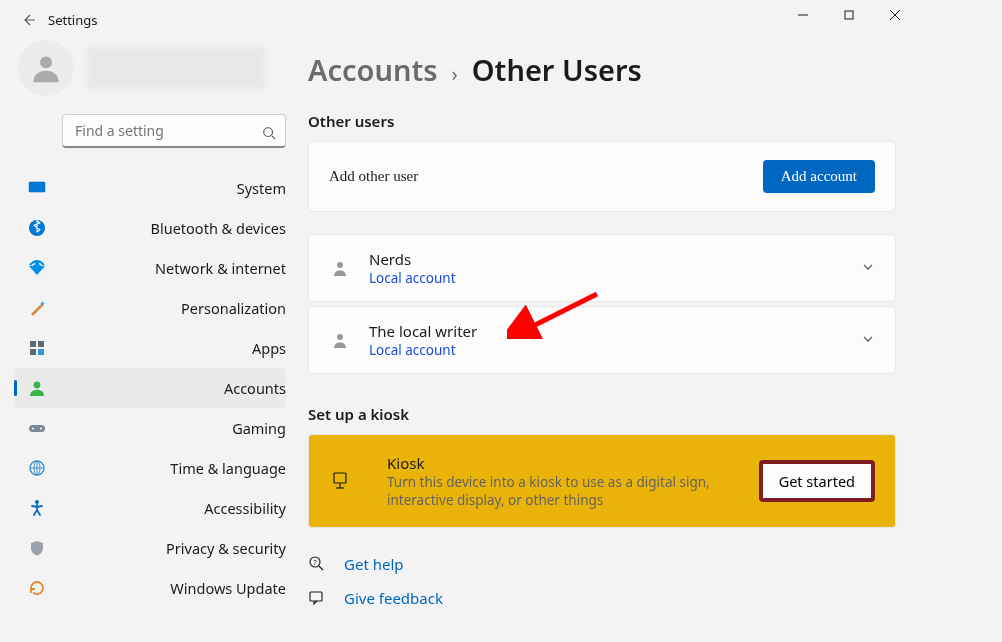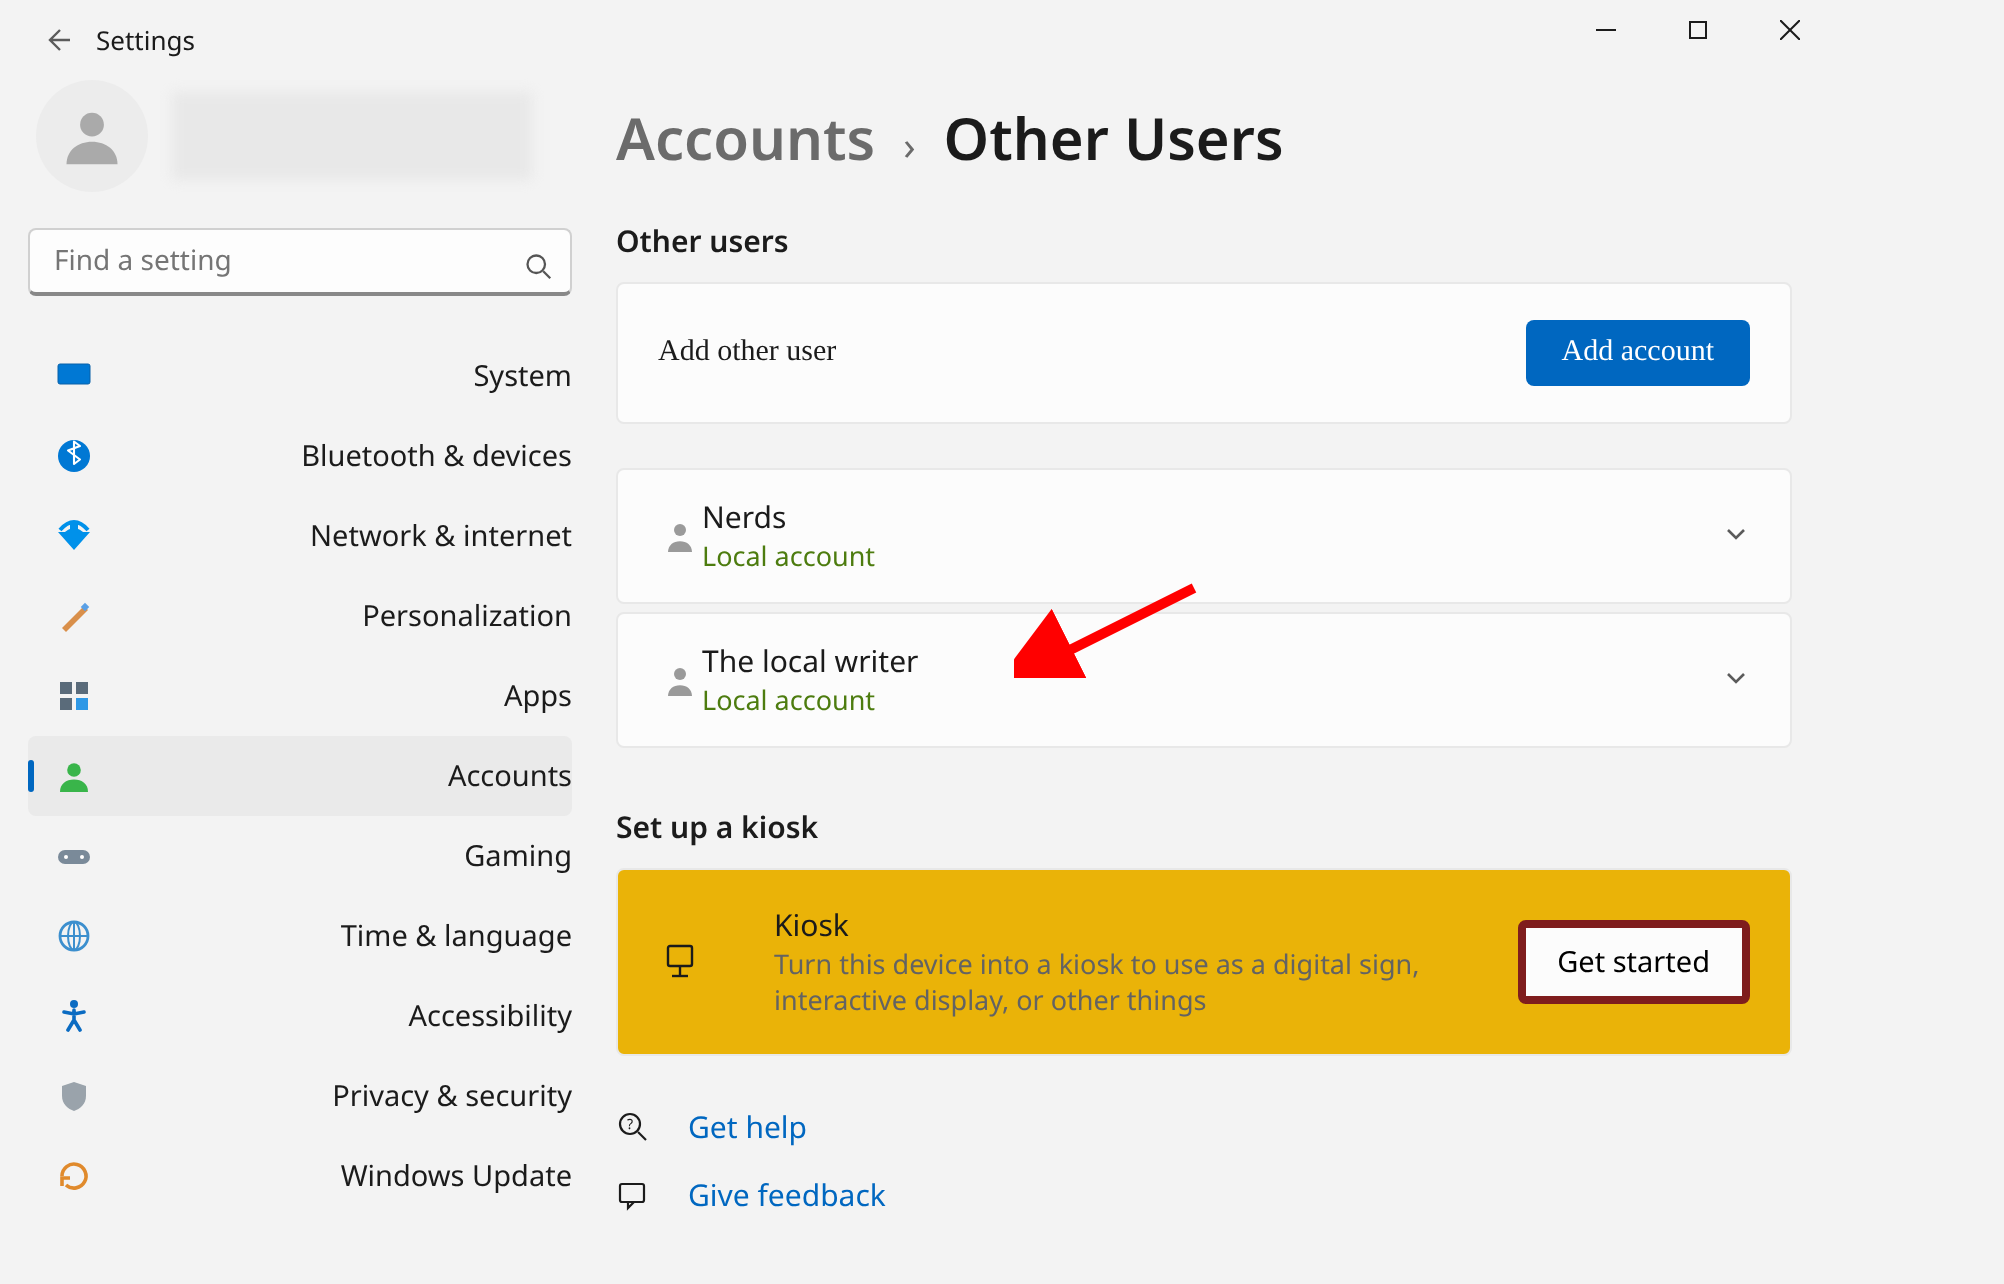--- a/index.html
+++ b/index.html
@@ -9,41 +9,41 @@
   .back-arrow { width: 16px; height: 16px; margin-right: 12px; display: flex; align-items: center; justify-content: center; color: #5b5b5b; }
   .app-title { font-size: 13px; }
   .win-controls { position: absolute; top: 0; right: 0; display: flex; }
   .win-btn { width: 46px; height: 30px; display: flex; align-items: center; justify-content: center; font-family: inherit; font-size: 10px; color: #1b1b1b; }
   .body { display: flex; height: calc(100% - 40px); }
   .sidebar { width: 300px; padding-left: 14px; padding-right: 14px; }
   .profile { display: flex; align-items: center; gap: 12px; margin-bottom: 18px; padding-left: 4px; }
   .avatar { width: 56px; height: 56px; border-radius: 50%; background: #ececec; display: flex; align-items: center; justify-content: center; }
   .avatar svg { width: 34px; height: 34px; }
   .blur-block { width: 180px; height: 44px; background: #e8e8e8; filter: blur(3px); border-radius: 2px; }
-  .search-wrap { position: relative; margin-bottom: 20px; }
+  .search-wrap { position: relative; margin-bottom: 20px; margin-left: 48px; }
   .search { width: 100%; height: 34px; border: 1px solid #d0d0d0; border-bottom: 2px solid #888; border-radius: 4px; background: #fdfdfd; padding: 0 36px 0 12px; font-size: 14px; font-family: inherit; outline: none; }
   .search-icon { position: absolute; right: 10px; top: 9px; color: #555; width: 14px; height: 14px; }
   .nav { list-style: none; }
   .nav-item { display: flex; align-items: center; height: 40px; border-radius: 4px; padding-left: 14px; gap: 18px; font-size: 14.5px; cursor: pointer; position: relative; justify-content: space-between; }
   .nav-item.active { background: #eaeaea; }
   .nav-item.active::before { content: ""; position: absolute; left: 0; top: 12px; bottom: 12px; width: 3px; background: #0067c0; border-radius: 3px; }
   .nav-icon { width: 18px; height: 18px; display: flex; align-items: center; justify-content: center; }
   .main { flex: 1; padding-right: 22px; padding-left: 8px; overflow-y: auto; }
   .breadcrumb { display: flex; align-items: baseline; gap: 14px; font-size: 29px; font-weight: 600; margin-top: 10px; margin-bottom: 22px; }
   .crumb-parent { color: #6b6b6b; font-weight: 600; cursor: pointer; }
   .crumb-sep { color: #6b6b6b; font-size: 20px; font-weight: 400; }
   .section-header { font-size: 15px; font-weight: 600; margin-bottom: 10px; }
   .card { background: #fcfcfc; border: 1px solid #e8e8e8; border-radius: 4px; padding: 18px 20px; display: flex; align-items: center; margin-bottom: 4px; font-family: Liberation Serif, serif; }
   .card-label { font-size: 15px; flex: 1; }
   .btn-primary { background: #0067c0; color: #fff; border: none; border-radius: 4px; padding: 8px 18px; font-size: 15px; font-family: inherit; cursor: pointer; }
-  .user-card { background: #fcfcfc; border: 1px solid #e8e8e8; border-radius: 4px; padding: 14px 20px; display: flex; align-items: center; margin-bottom: 4px; cursor: pointer; position: relative; }
+  .user-card { background: #fcfcfc; border: 1px solid #e8e8e8; border-radius: 4px; padding: 14px 20px; display: flex; align-items: center; gap: 18px; margin-bottom: 4px; cursor: pointer; position: relative; }
   .user-icon { width: 22px; height: 22px; color: #8a8a8a; display: flex; align-items: center; justify-content: center; }
   .user-text { flex: 1; }
   .user-name { font-size: 15px; }
-  .user-sub { font-size: 13.5px; color: #4d7c0f; }
+  .user-sub { font-size: 13.5px; color: #1d4ed8; }
   .chevron { color: #5b5b5b; }
   .spacer { height: 26px; }
   .kiosk-card { background: #eab308; border: 1px solid #e8e8e8; border-radius: 4px; padding: 18px 20px; display: flex; align-items: center; gap: 36px; }
   .kiosk-icon { width: 22px; height: 22px; display: flex; align-items: center; justify-content: center; }
   .kiosk-text { flex: 1; }
   .kiosk-title { font-size: 15px; }
   .kiosk-desc { font-size: 13.5px; color: #636363; max-width: 430px; }
   .btn-secondary { background: #fcfcfc; border: 4px solid #7f1d1d; border-radius: 4px; padding: 7px 16px; font-size: 14.5px; font-family: inherit; cursor: pointer; }
   .links { margin-top: 26px; display: flex; flex-direction: column; gap: 14px; }
   .link-row { display: flex; align-items: center; gap: 18px; font-size: 15px; }

